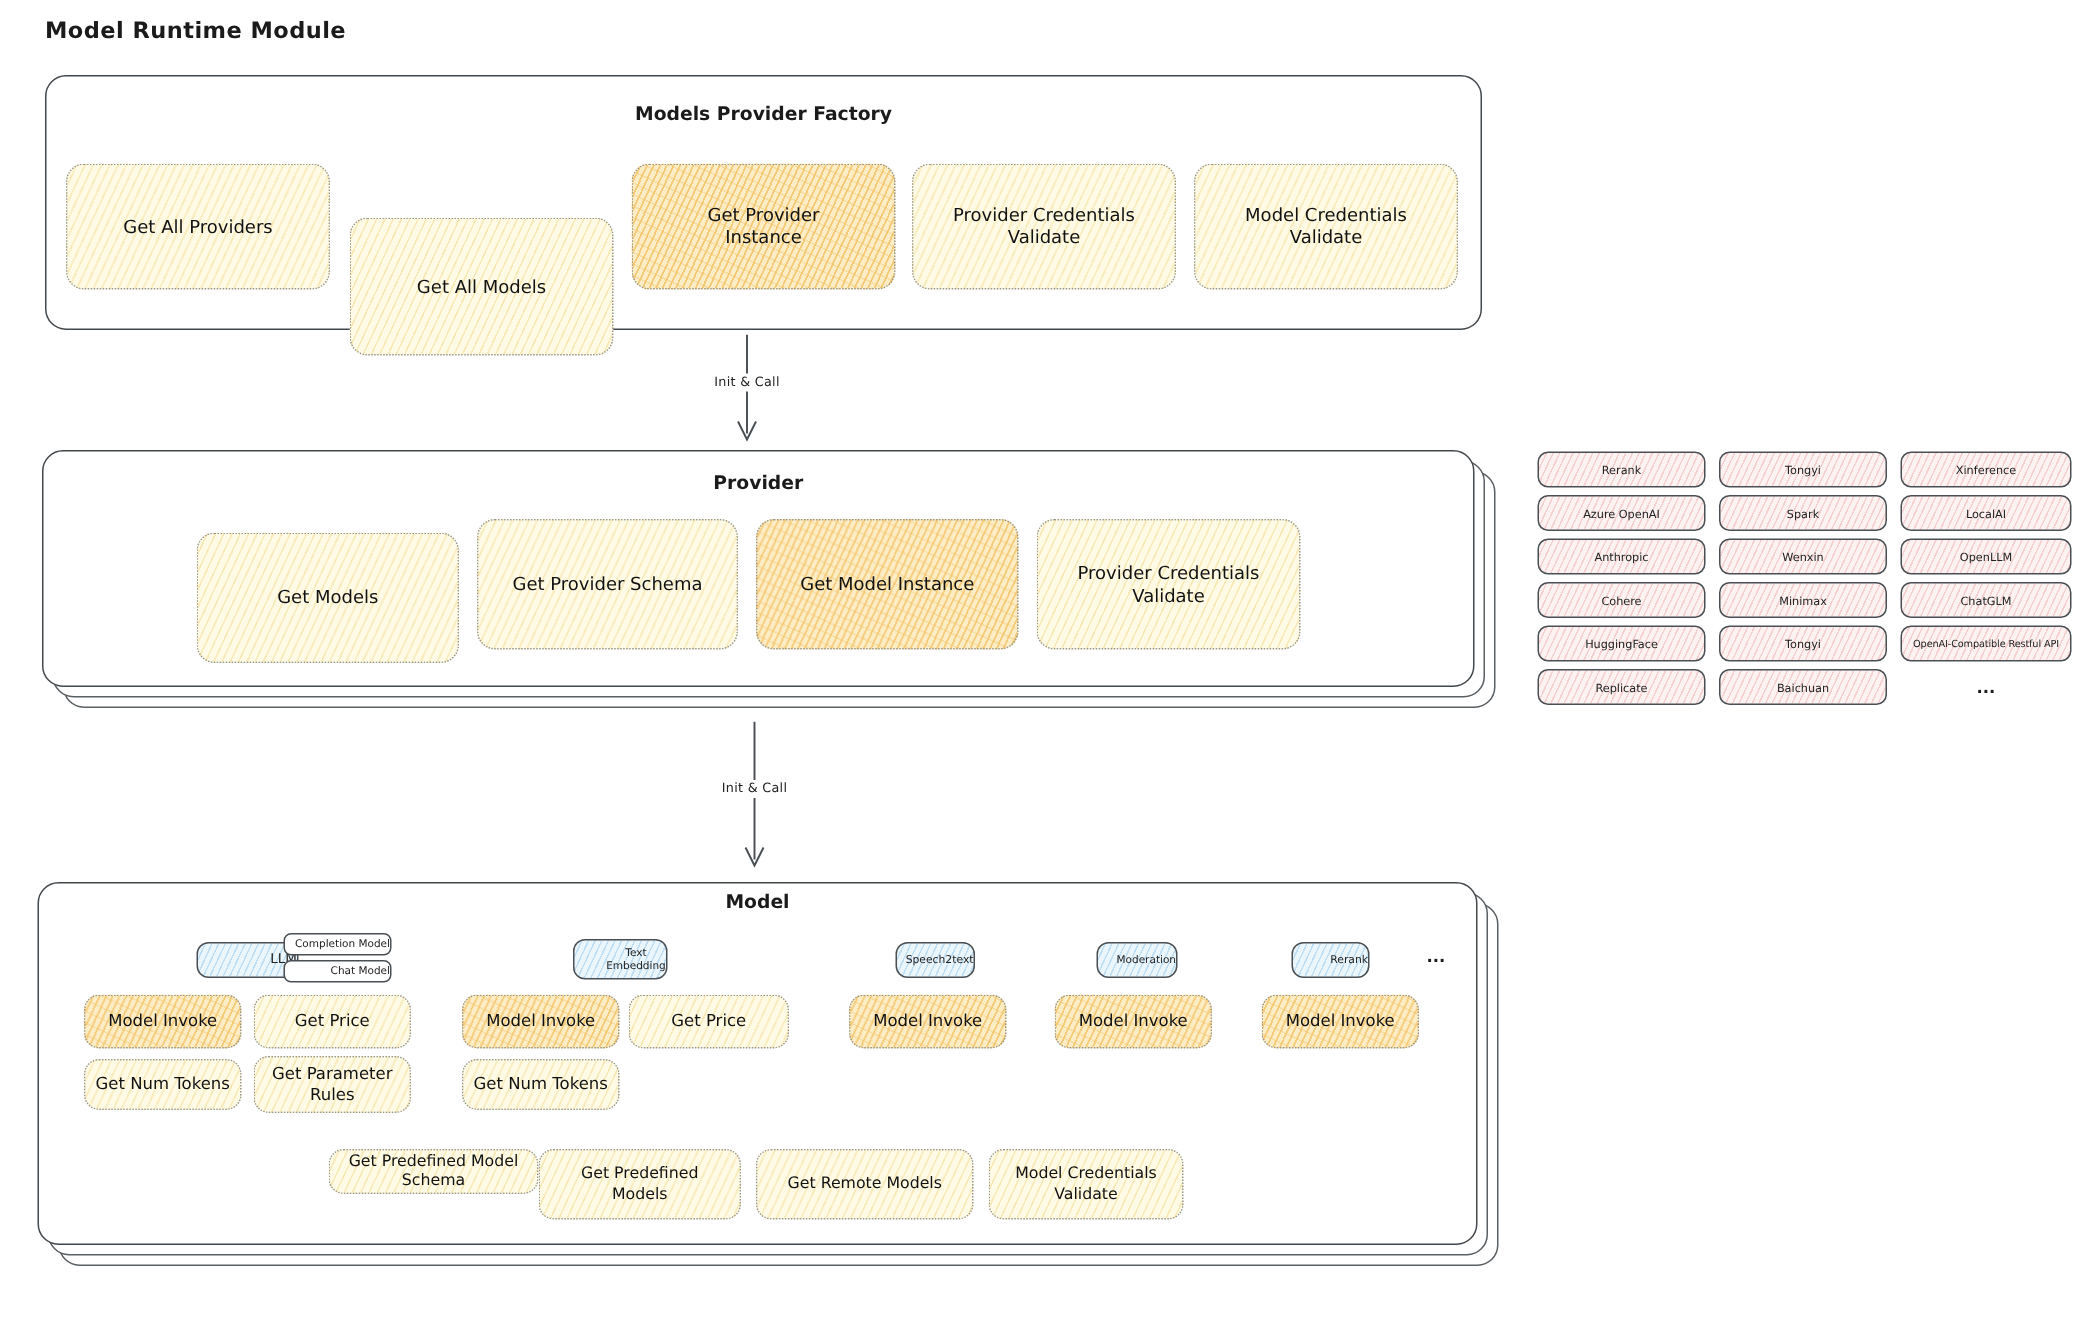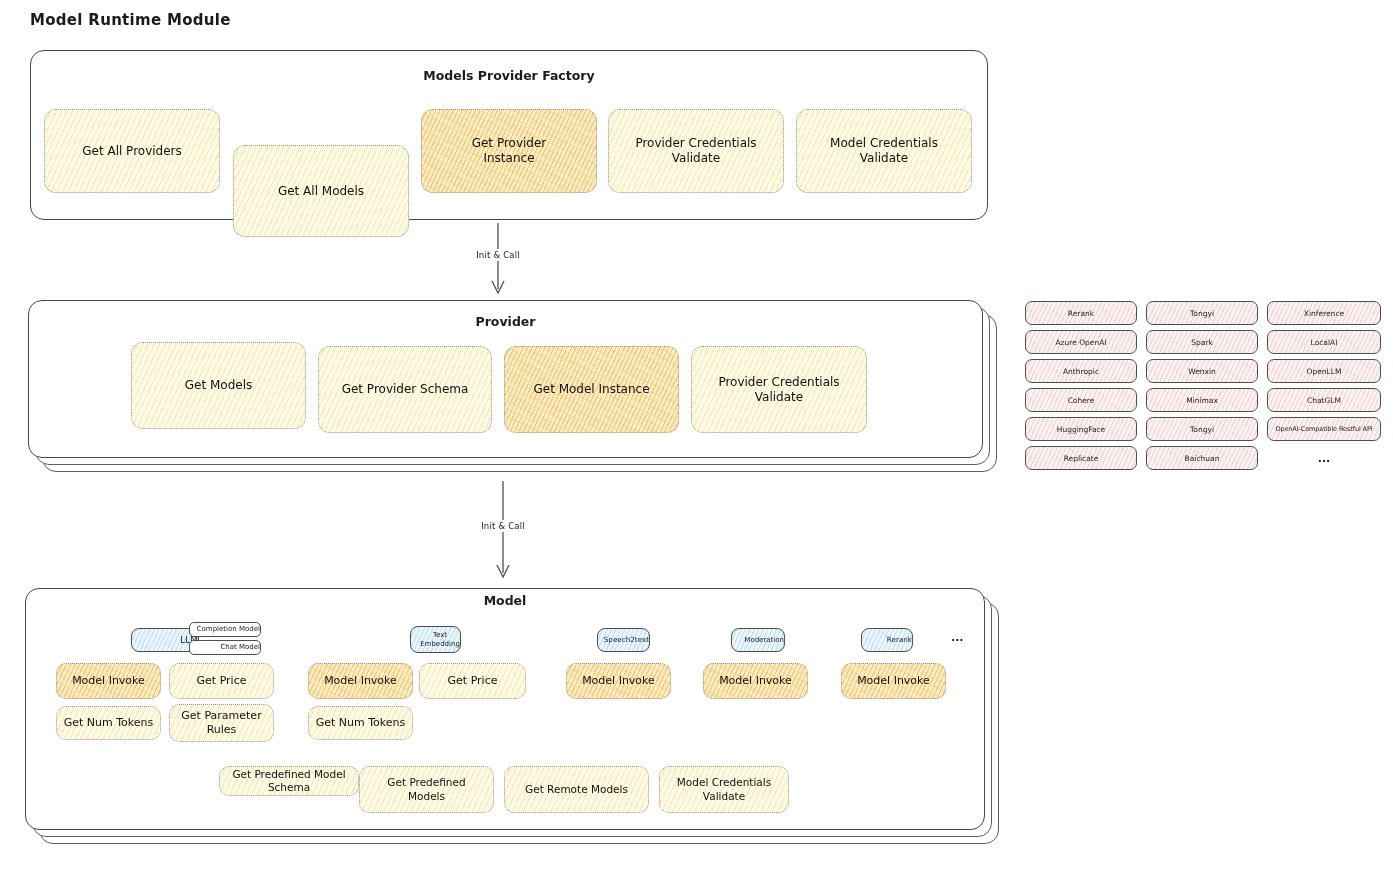--- a/index.html
+++ b/index.html
@@ -105,21 +105,21 @@
     <line x1="9" y1="0" x2="9" y2="66" stroke="#4a4f54" stroke-width="1.3"></line>
     <polyline points="3,58 9,70 15,58" fill="none" stroke="#4a4f54" stroke-width="1.3"></polyline>
   </svg>
   <div class="arrow-label" style="left:461px; top:249px; width:74px;">Init &amp; Call</div>
 
   <div class="stack-layer" style="left:42px; top:314px; width:955px; height:158px;"></div>
   <div class="stack-layer" style="left:35px; top:307px; width:955px; height:158px;"></div>
   <div class="panel" style="left:28px; top:300px; width:955px; height:158px;padding-left:41px;">
     <div class="panel-title" style="top:13px;">Provider</div>
 
-    <div class="node dotted hatch-yellow" style="left:102px; top:41px; width:175px; height:87px;">
+    <div class="node dotted hatch-yellow" style="left:102px; top:54px; width:175px; height:87px;">
       <span>Get Models</span>
     </div>
     <div class="node dotted hatch-yellow" style="left:289px; top:45px; width:174px; height:87px;">
       <span>Get Provider Schema</span>
     </div>
     <div class="node dotted hatch-orange" style="left:475px; top:45px; width:175px; height:87px;">
       <span>Get Model Instance</span>
     </div>
     <div class="node dotted hatch-yellow wrap-150" style="left:662px; top:45px; width:176px; height:87px;">
       <span>Provider Credentials Validate</span>
@@ -194,21 +194,21 @@
 
     <div class="tab tab-llm hatch-blue" style="left:105px; top:39px; width:68px; height:24px;">
       <span>LLM</span>
     </div>
     <div class="tab tab-plain" style="left:163px; top:33px; width:72px; height:15px;">
       <span>Completion Model</span>
     </div>
     <div class="tab tab-plain" style="left:163px; top:51px; width:72px; height:15px;">
       <span>Chat Model</span>
     </div>
-    <div class="tab hatch-blue" style="left:356px; top:37px; width:51px; height:27px; font-size:7px;margin-left:28px;">
+    <div class="tab hatch-blue" style="left:356px; top:37px; width:63px; height:27px; font-size:7px;">
       <span style="max-width:40px;">Text Embedding</span>
     </div>
     <div class="tab hatch-blue" style="left:571px; top:39px; width:53px; height:24px;">
       <span>Speech2text</span>
     </div>
     <div class="tab hatch-blue" style="left:705px; top:39px; width:54px; height:24px; font-size:7px;">
       <span>Moderation</span>
     </div>
     <div class="tab hatch-blue" style="left:835px; top:39px; width:52px; height:24px;">
       <span>Rerank</span>

